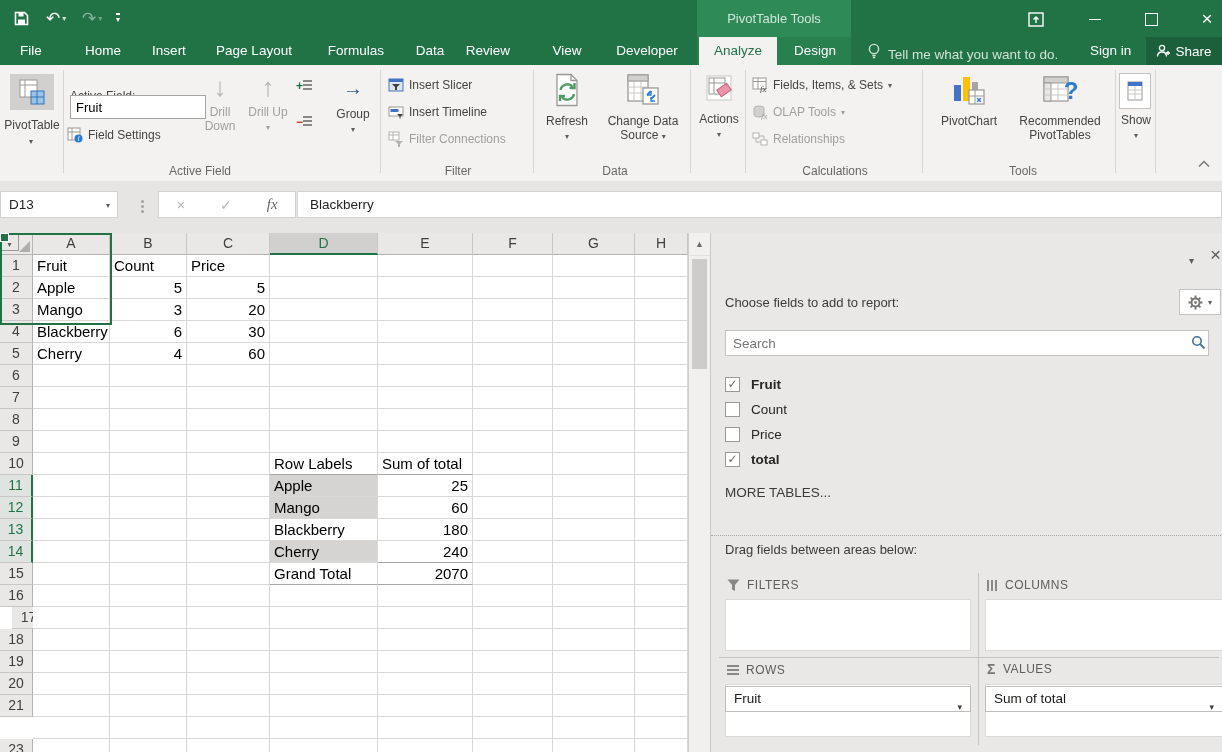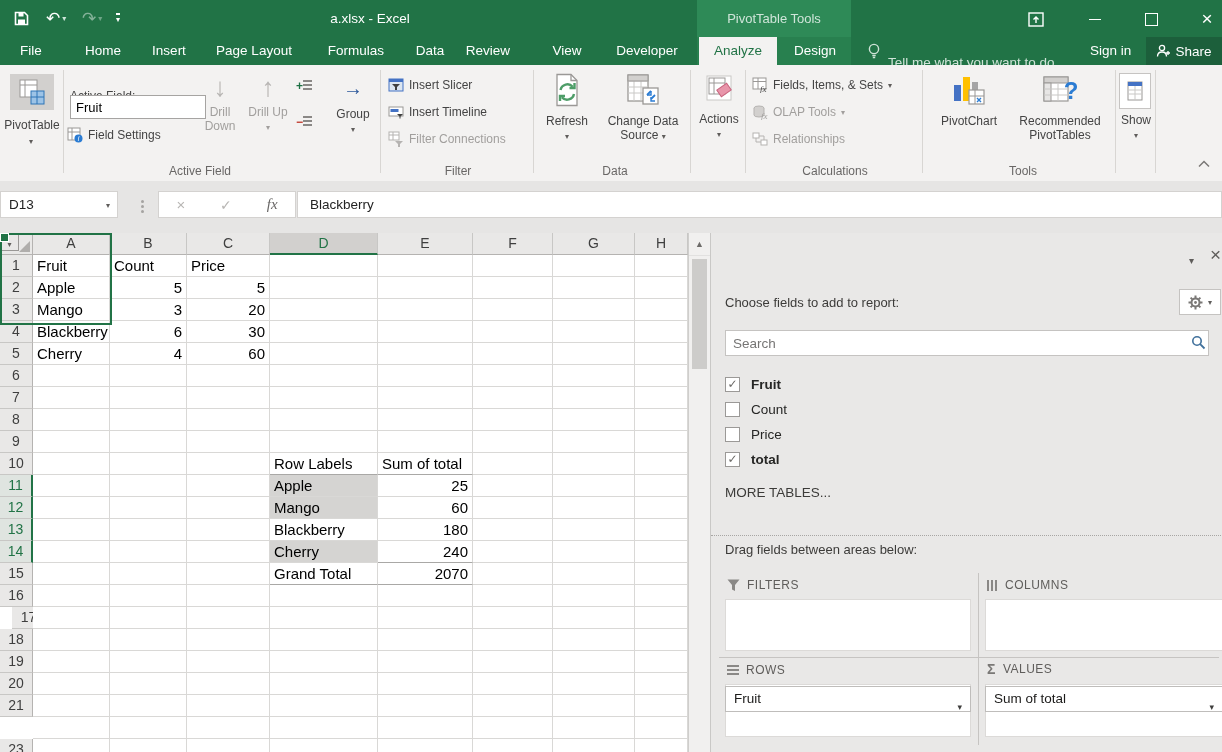--- a/index.html
+++ b/index.html
@@ -12,21 +12,21 @@
   #title{position:absolute;left:290px;top:0;width:160px;height:37px;color:#fff;font-size:13.5px;text-align:center;line-height:37px;}
   .qat{position:absolute;top:0;height:37px;display:flex;align-items:center;color:#fff;}
   .qat svg{display:block;}
   .qat-dd{font-size:8px;color:#cfe5d9;margin-left:2px;}
   .winbtn{position:absolute;top:0;height:37px;width:34px;color:#fff;text-align:center;line-height:37px;}
   
   #tabrow{position:absolute;left:0;top:37px;width:1222px;height:28px;background:#217346;}
   #ctx-tabs{position:absolute;left:697px;top:0;width:154px;height:28px;background:#28804f;}
   .tab{position:absolute;top:0;height:28px;line-height:28px;text-align:center;color:#fff;font-size:13.5px;}
   .tab.active{background:#f3f2f1;color:#217346;}
-  #tellme{position:absolute;left:888px;top:12px;height:28px;line-height:28px;color:#cfe3d7;font-size:13.5px;}
+  #tellme{position:absolute;left:888px;top:4px;height:28px;line-height:28px;color:#cfe3d7;font-size:13.5px;}
   #bulb{position:absolute;left:866px;top:5px;}
   #signin{position:absolute;left:1090px;top:0;height:28px;line-height:28px;color:#fff;font-size:13.5px;}
   #share{position:absolute;left:1146px;top:0;width:76px;height:28px;background:#1c5f3b;color:#fff;font-size:13.5px;display:flex;align-items:center;justify-content:center;gap:5px;}
   
   #ribbon{position:absolute;left:0;top:65px;width:1222px;height:116px;background:#f3f2f1;border-bottom:1px solid #d2d0ce;font-size:12px;color:#444;}
   .rsep{position:absolute;top:5px;height:103px;width:1px;background:#d8d6d3;}
   .glabel{position:absolute;top:99px;font-size:12px;color:#696766;text-align:center;}
   .bigbtn{position:absolute;top:8px;text-align:center;}
   .bigbtn .blabel{margin-top:4px;line-height:14px;}
   .dd{font-size:8px;color:#5f5d5b;}
@@ -117,21 +117,20 @@
       <span style="font-size:17px;">↶</span>
         <span class="qat-dd">▾</span>
     </div>
     <div class="qat" style="left:82px;opacity:.45;">
       <span style="font-size:17px;">↷</span>
         <span class="qat-dd">▾</span>
     </div>
     <div class="qat" style="left:116px;">
       <span style="display:inline-block;border-top:2px solid #fff;font-size:8px;line-height:9px;color:#fff;">▾</span>
     </div>
-    <div id="title">a.xlsx - Excel</div>
     <div id="ctx-title">PivotTable Tools</div>
     <div class="winbtn" style="left:1019px;">
       <svg width="16" height="15" viewBox="0 0 16 15" style="vertical-align:middle;">
           <rect x="1" y="1" width="14" height="13" fill="none" stroke="#fff" stroke-width="1.4"></rect>
           <path d="M8 11 V5 M5.5 7.5 L8 5 L10.5 7.5" fill="none" stroke="#fff" stroke-width="1.4"></path>
         </svg>
     </div>
     <div class="winbtn" style="left:1078px;"><span style="display:inline-block;width:12px;border-top:1.5px solid #fff;vertical-align:middle;"></span></div>
     <div class="winbtn" style="left:1134px;"><span style="display:inline-block;width:11px;height:11px;border:1.5px solid #fff;vertical-align:middle;"></span></div>
     <div class="winbtn" style="left:1190px;font-size:19px;">×</div>

